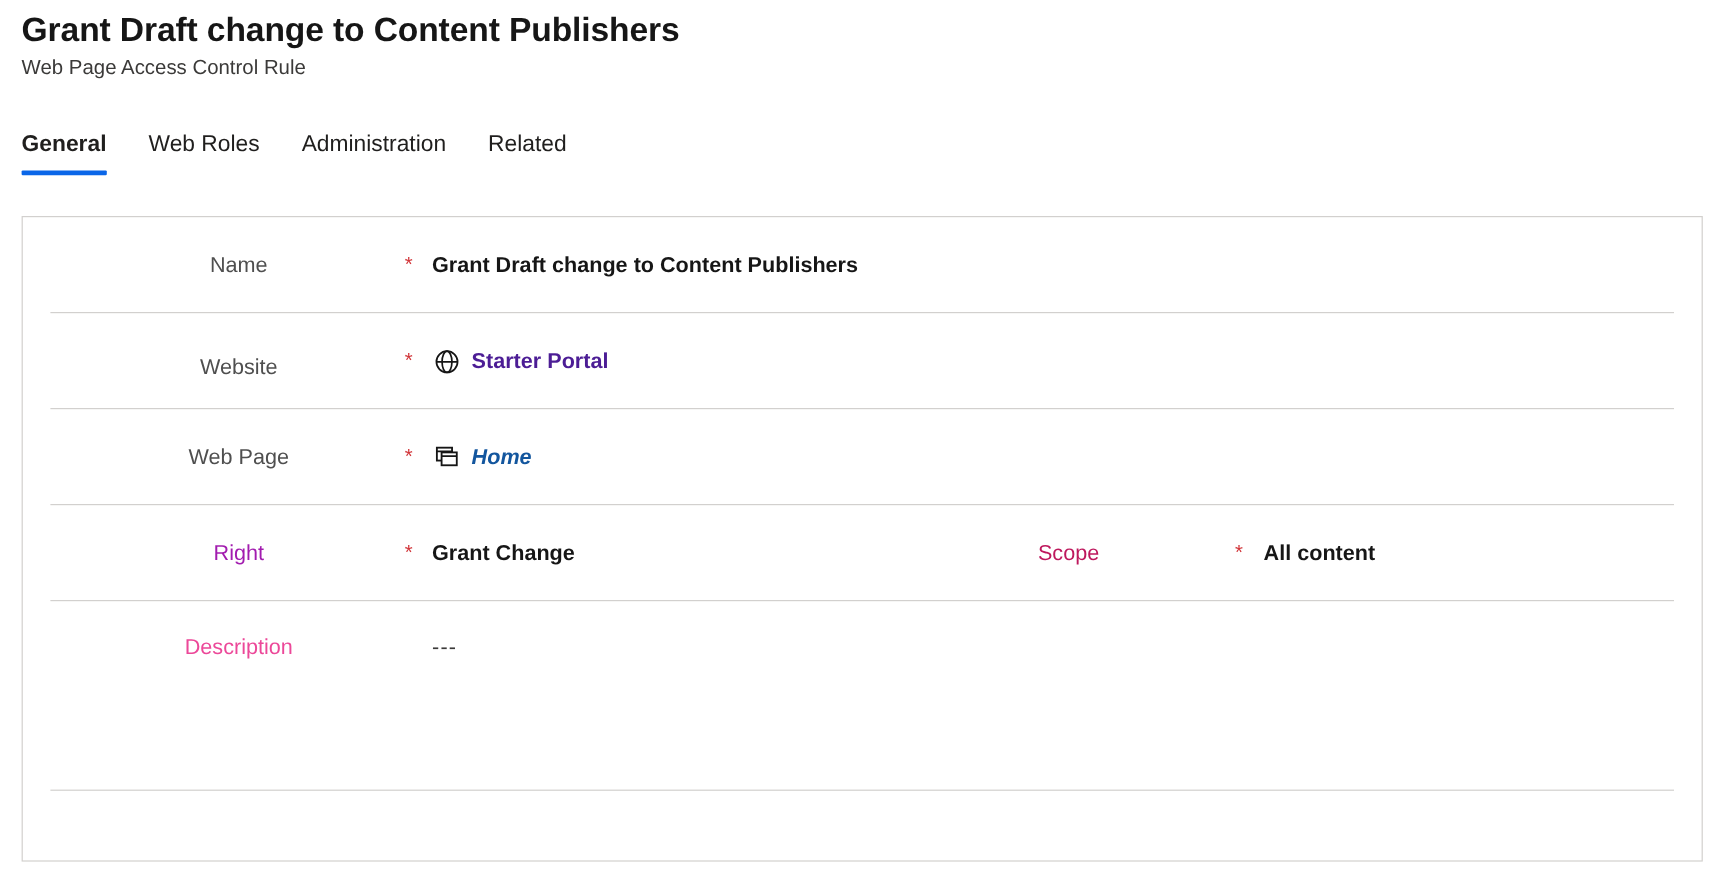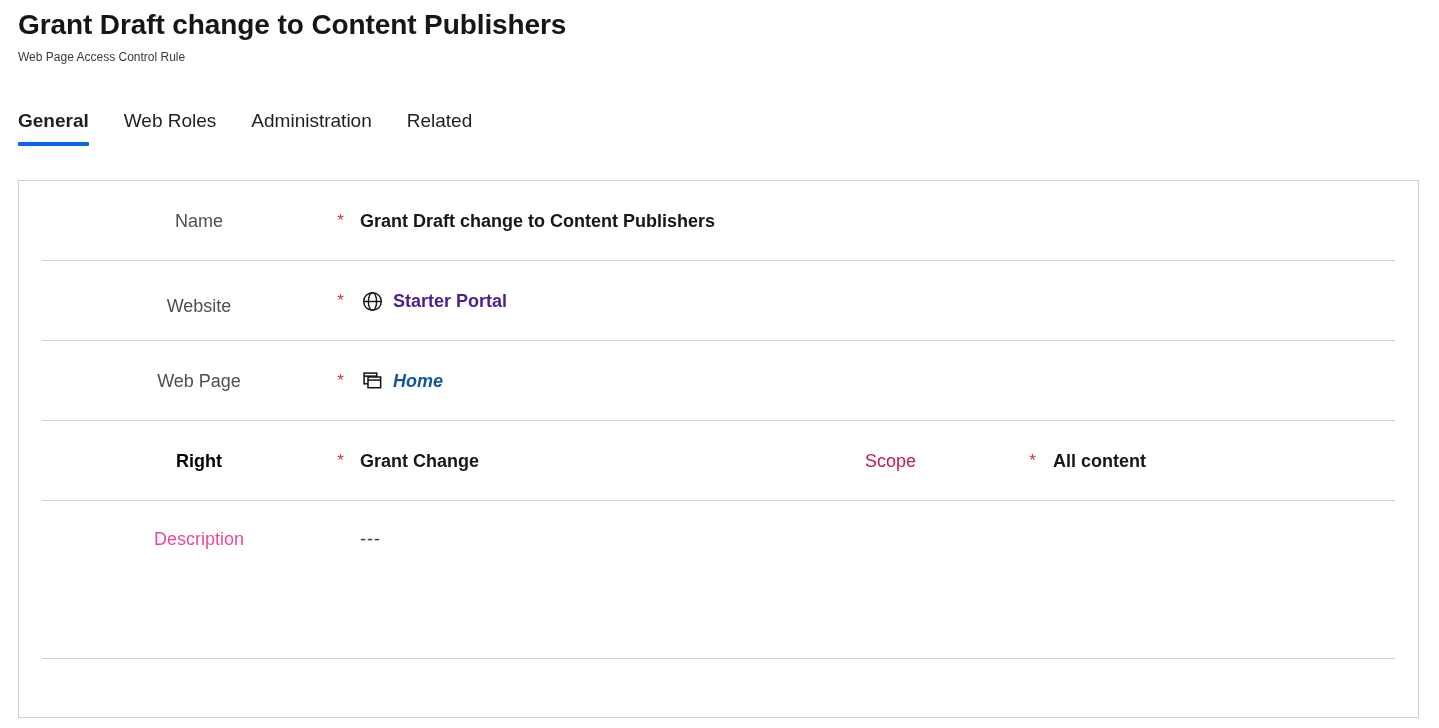--- a/index.html
+++ b/index.html
@@ -32,21 +32,21 @@
   }
   .page-title {
     font-size: 28px;
     font-weight: bold;
     line-height: 34px;
     color: #161616;
     letter-spacing: -0.1px;
     white-space: nowrap;
   }
   .page-subtitle {
-    font-size: 12px;
+    font-size: 17px;
     font-weight: normal;
     line-height: 22px;
     color: #3b3a39;
     margin-top: 4px;
     white-space: nowrap;
   }
 
   
   .tabbar {
     position: absolute;
@@ -238,21 +238,21 @@
             <line x1="7.3" y1="10.5" x2="20.5" y2="10.5"></line>
           </svg>
         </span>
         <div class="flink c-value" style="color: rgb(19, 86, 158); font-style: italic;">Home</div>
       </div>
       <div class="divider" style="background: rgb(210, 208, 206);"></div>
     </div>
 
     <div class="row">
       <div class="field">
-        <div class="flabel c-label" style="color: #000000; font-weight: bold;">Right</div>
+        <div class="flabel c-label" style="color: #a21caf;">Right</div>
         <div class="req c-req" style="color: rgb(209, 52, 56);">*</div>
         <div class="fvalue c-value">Grant Change</div>
       </div>
 
       <div class="second-field">
         <div class="flabel c-label2" style="color: #be185d;">Scope</div>
         <div class="req c-req2" style="color: rgb(209, 52, 56);">*</div>
         <div class="fvalue c-value">All content</div>
       </div>
       <div class="divider" style="background: rgb(210, 208, 206);"></div>

